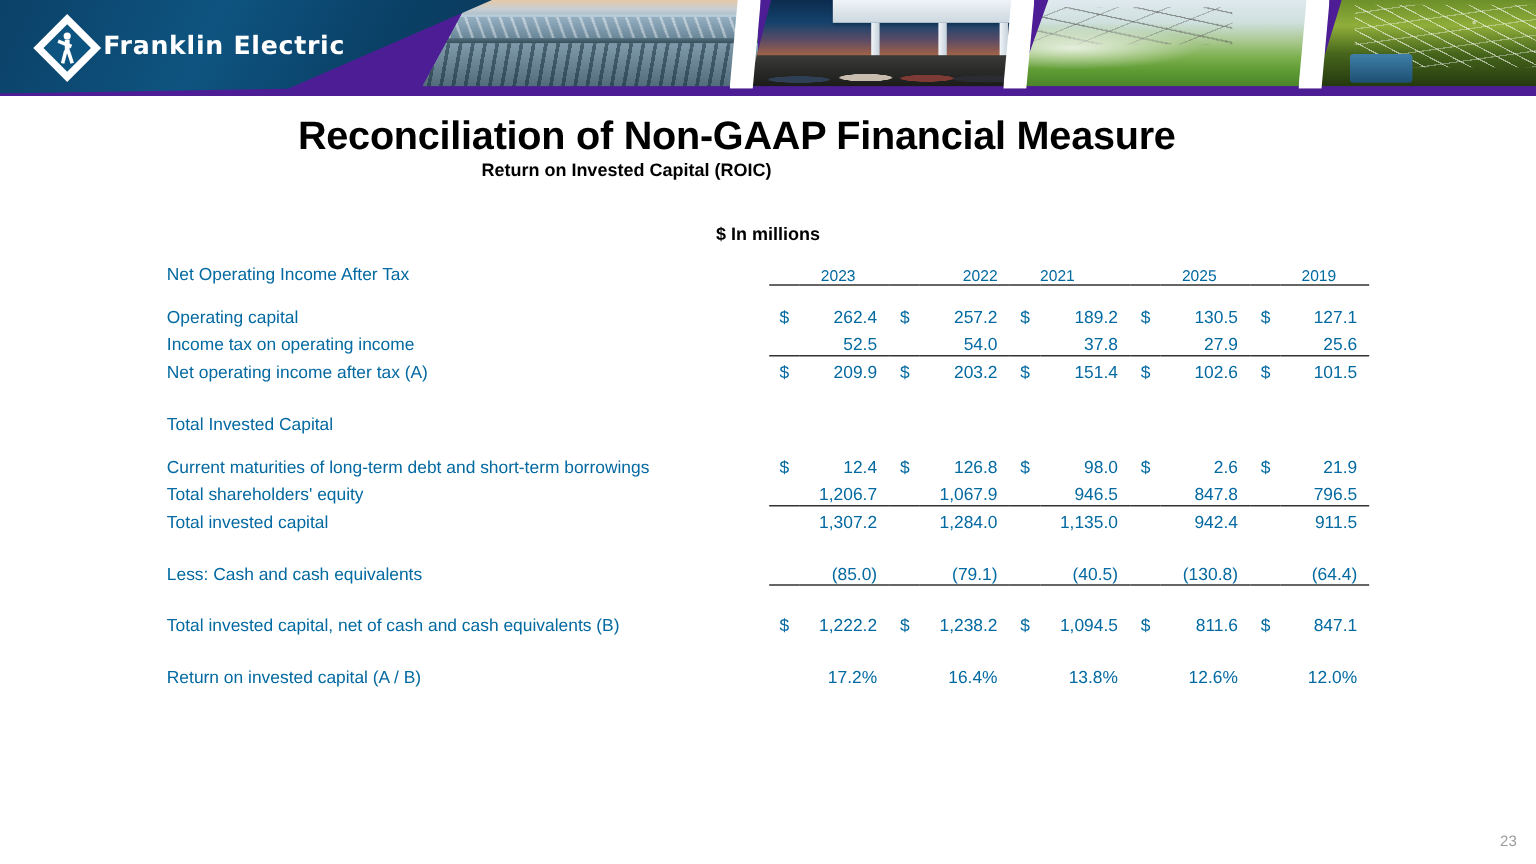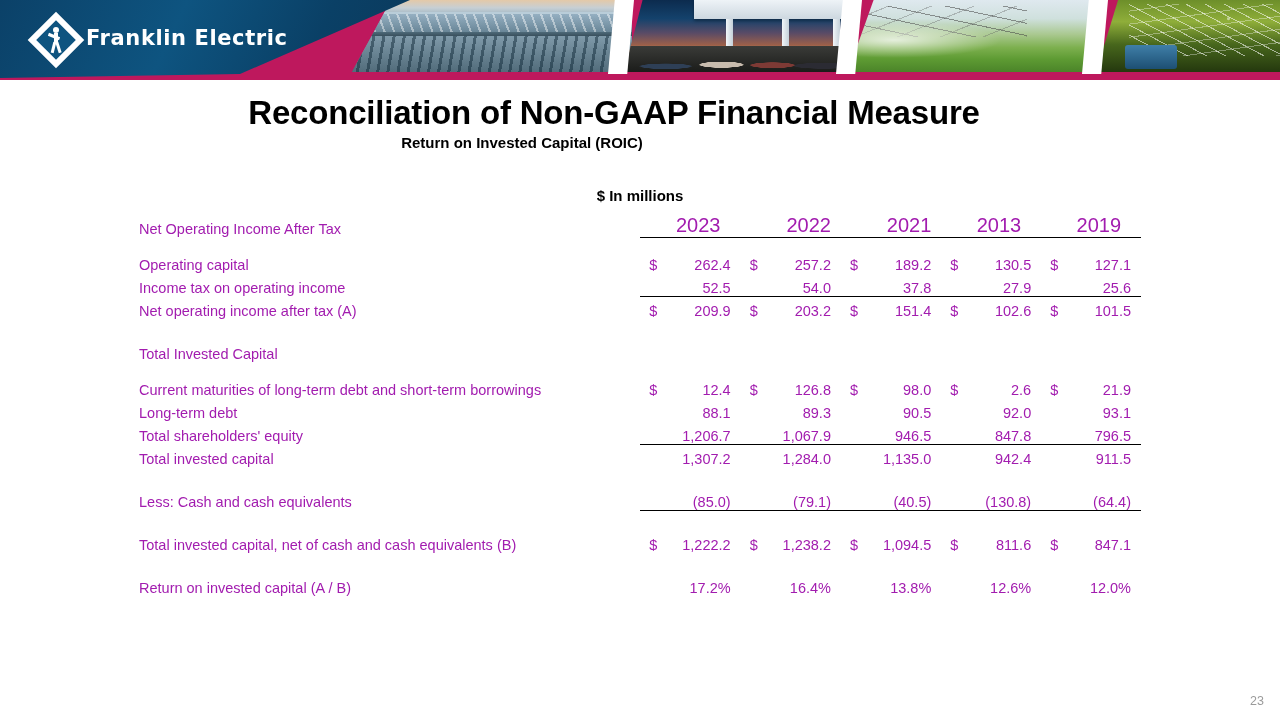--- a/index.html
+++ b/index.html
@@ -15,21 +15,21 @@
     font-family: "Liberation Sans", sans-serif;
     color: #000000;
   }
 
   
   #header-banner {
     position: absolute;
     left: 0; top: 0;
     width: 1280px; height: 80px;
     overflow: hidden;
-    background: #be185d;
+    background: #4c1d95;
   }
 
   .banner-photo {
     position: absolute;
     top: 0;
     height: 72px;
     overflow: hidden;
   }
 
   
@@ -252,21 +252,21 @@
     margin-top: 32px;
   }
 
   
   #roic-table {
     position: absolute;
     left: 139px; top: 212px;
     width: 1002px;
     border-collapse: collapse;
     font-size: 14.5px;
-    color: #a21caf;
+    color: #0369a1;
   }
   #roic-table td, #roic-table th {
     padding: 0;
     vertical-align: bottom;
     font-weight: normal;
     white-space: nowrap;
   }
 
   
   .c-label { width: 520px; text-align: left; }
@@ -277,21 +277,21 @@
   .c-cur { width: 18px; text-align: left; padding-left: 9px !important; }
   .c-val { width: 68px; text-align: right; padding-right: 10px !important; }
 
   .row-h { height: 25px; }
   .row-n { height: 23px; }
   .row-gap { height: 20px; }
   .row-gap-sm { height: 13px; }
 
   .yr-head {
     text-align: center;
-    font-size: 20px;
+    font-size: 13px;
   }
   .ul-pair { border-bottom: 1.3px solid #000000; }
   .cell-pad-top { padding-top: 2px !important; }
 
   #page-number {
     position: absolute;
     right: 16px; bottom: 12px;
     font-size: 12.5px;
     color: #9b9b9b;
   }
@@ -358,24 +358,24 @@
     <tr class="row-h">
       <td class="c-label lvl-0">Net Operating Income After Tax</td>
 
       <td class="c-cur yr-head ul-pair" colspan="0"></td>
       <td class="c-val yr-head ul-pair" style="text-align:center;">2023</td>
 
       <td class="c-cur yr-head ul-pair"></td>
       <td class="c-val yr-head ul-pair" style="text-align:right;">2022</td>
 
       <td class="c-cur yr-head ul-pair"></td>
-      <td class="c-val yr-head ul-pair" style="text-align:right;">2021</td>
+      <td class="c-val yr-head ul-pair" style="text-align:left;">2021</td>
 
       <td class="c-cur yr-head ul-pair"></td>
-      <td class="c-val yr-head ul-pair" style="text-align:center;">2013</td>
+      <td class="c-val yr-head ul-pair" style="text-align:center;">2025</td>
 
       <td class="c-cur yr-head ul-pair"></td>
       <td class="c-val yr-head ul-pair" style="text-align:center;">2019</td>
     </tr>
 
     <tr class="row-gap-sm">
         <td colspan="11"></td>
       </tr>
 
     <tr class="row-n">
@@ -440,33 +440,20 @@
       <td class="c-cur">$</td>
       <td class="c-val">126.8</td>
       <td class="c-cur">$</td>
       <td class="c-val">98.0</td>
       <td class="c-cur">$</td>
       <td class="c-val">2.6</td>
       <td class="c-cur">$</td>
       <td class="c-val">21.9</td>
     </tr>
 
-    <tr class="row-n">
-      <td class="c-label lvl-1">Long-term debt</td>
-      <td class="c-cur"></td>
-      <td class="c-val">88.1</td>
-      <td class="c-cur"></td>
-      <td class="c-val">89.3</td>
-      <td class="c-cur"></td>
-      <td class="c-val">90.5</td>
-      <td class="c-cur"></td>
-      <td class="c-val">92.0</td>
-      <td class="c-cur"></td>
-      <td class="c-val">93.1</td>
-    </tr>
 
     <tr class="row-n">
       <td class="c-label lvl-1">Total shareholders' equity</td>
       <td class="c-cur ul-pair"></td>
       <td class="c-val ul-pair">1,206.7</td>
       <td class="c-cur ul-pair"></td>
       <td class="c-val ul-pair">1,067.9</td>
       <td class="c-cur ul-pair"></td>
       <td class="c-val ul-pair">946.5</td>
       <td class="c-cur ul-pair"></td>

